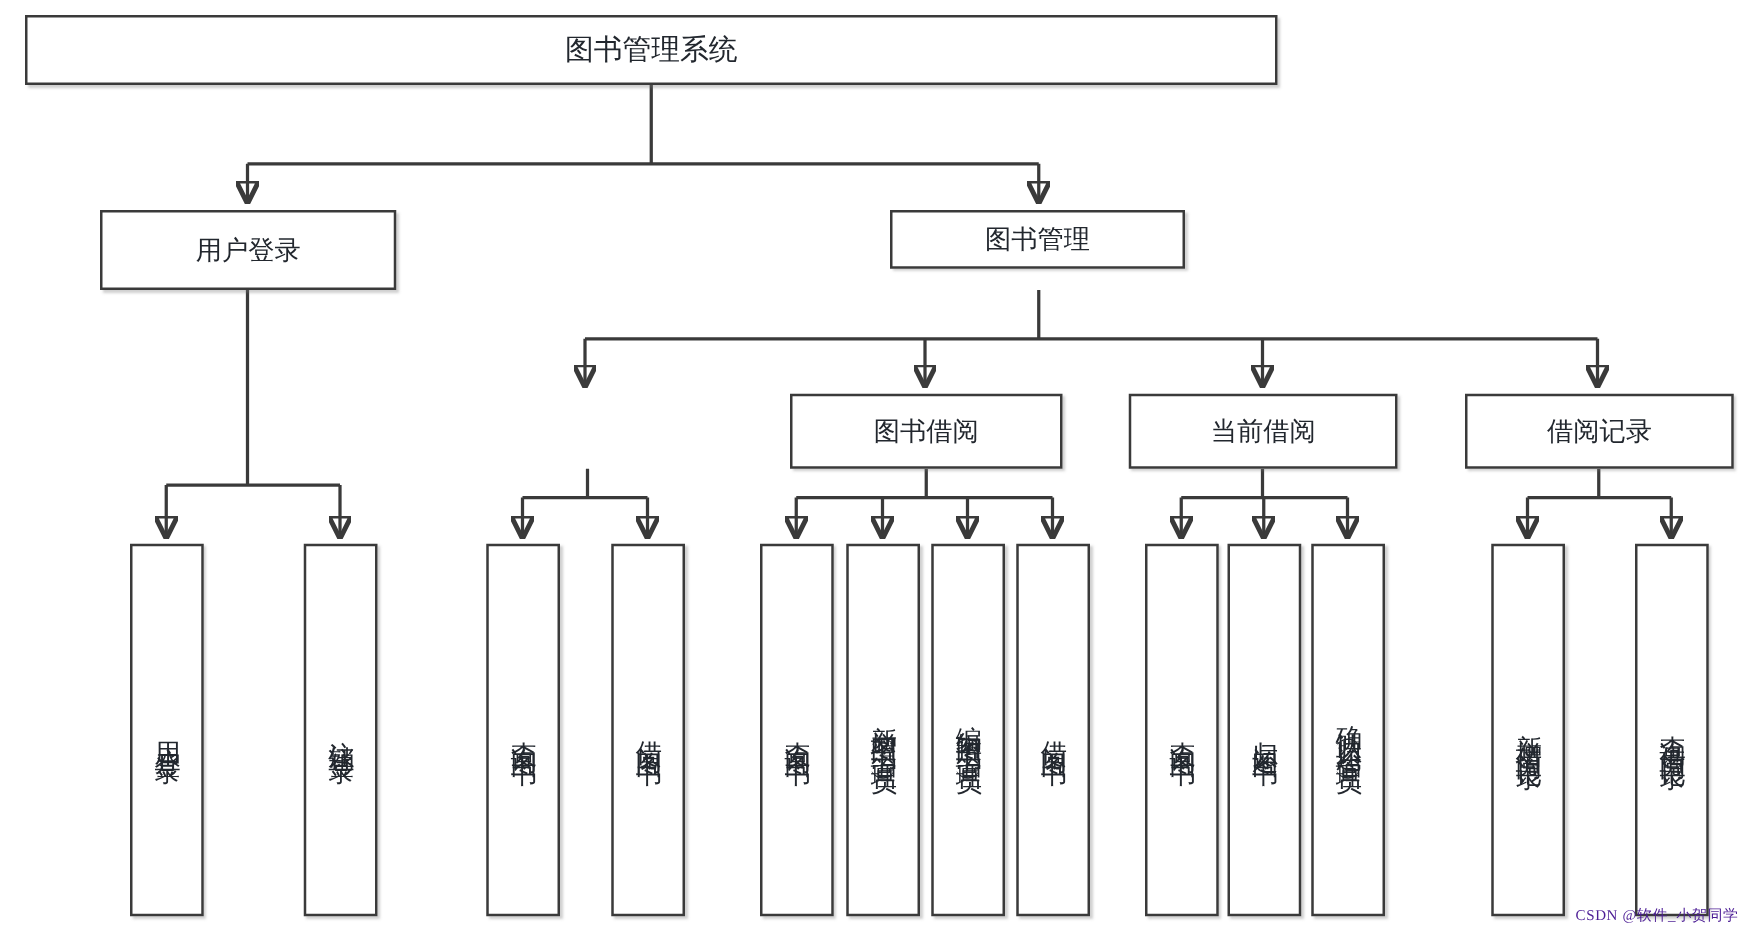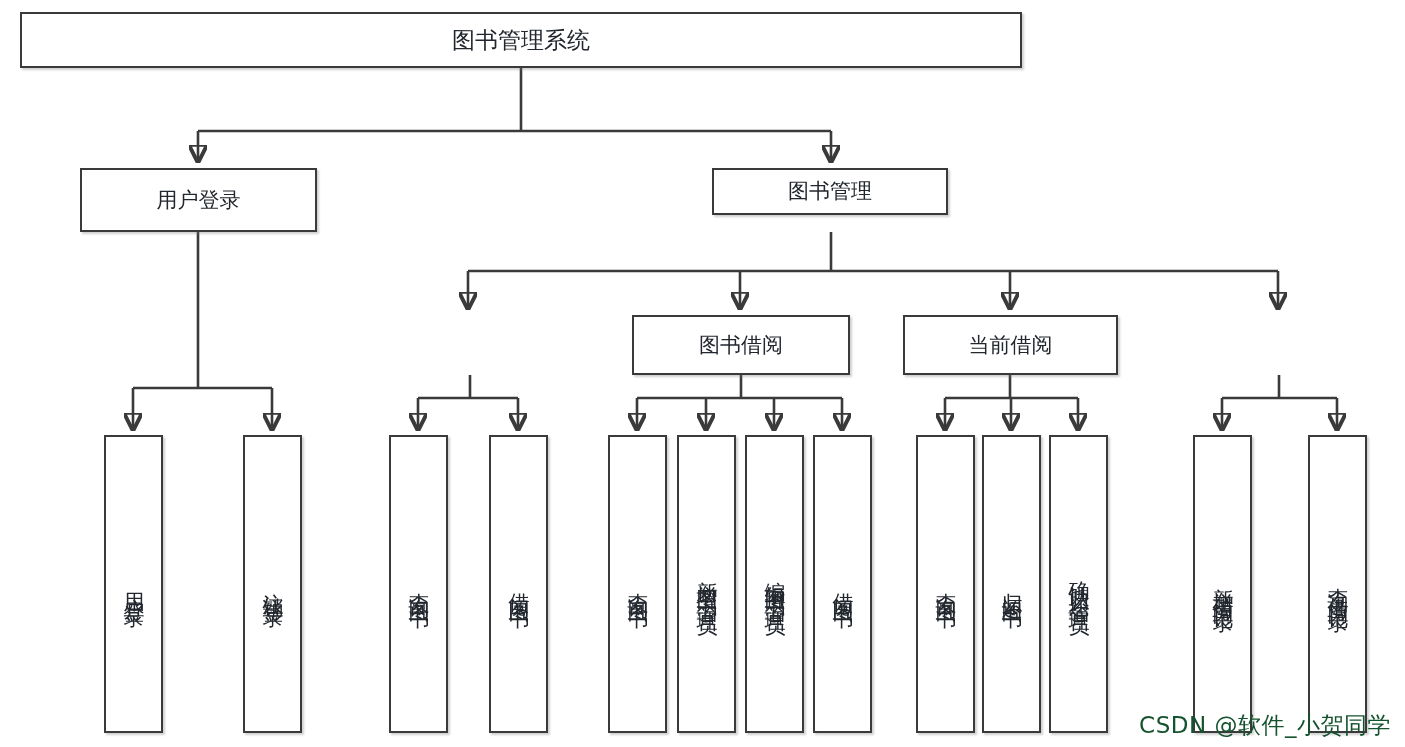--- a/index.html
+++ b/index.html
@@ -66,25 +66,26 @@
     letter-spacing: 5px;
     line-height: 1;
     white-space: nowrap;
     color: #22272e;
   }
   
   #watermark {
     position: absolute;
     right: 14px;
     bottom: 6px;
-    font-size: 23px;
-    color: #14532d;
+    font-size: 12px;
+    color: #4c1d95;
     letter-spacing: 0.5px;
     white-space: nowrap;
     user-select: none;
+    font-family: Liberation Serif, serif;
   }
 </style>
 </head>
 <body>
 
 <div id="canvas">
 
   <svg id="edges" viewBox="0 0 1405 747" width="1405" height="747">
     <defs>
       <marker id="arrow" viewBox="0 0 12 12" refX="10" refY="6" markerWidth="7" markerHeight="7" orient="auto-start-reverse">
@@ -147,20 +148,23 @@
 
 
   <div class="node level-3" style="left:903px; top:315px; width:215px; height:60px;">
     <span>当前借阅</span>
   </div>
 
   <div class="node level-3" style="left:632px; top:315px; width:218px; height:60px;">
     <span>图书借阅</span>
   </div>
 
+  <div class="node level-3" style="left:1172px; top:315px; width:215px; height:60px;">
+    <span>借阅记录</span>
+  </div>
 
   <div class="node leaf" style="left:104px; top:435px; width:59px; height:298px;">
     <span class="vlabel">用户登录</span>
   </div>
 
   <div class="node leaf" style="left:243px; top:435px; width:59px; height:298px;">
     <span class="vlabel">注销登录</span>
   </div>
 
   <div class="node leaf" style="left:389px; top:435px; width:59px; height:298px;">

